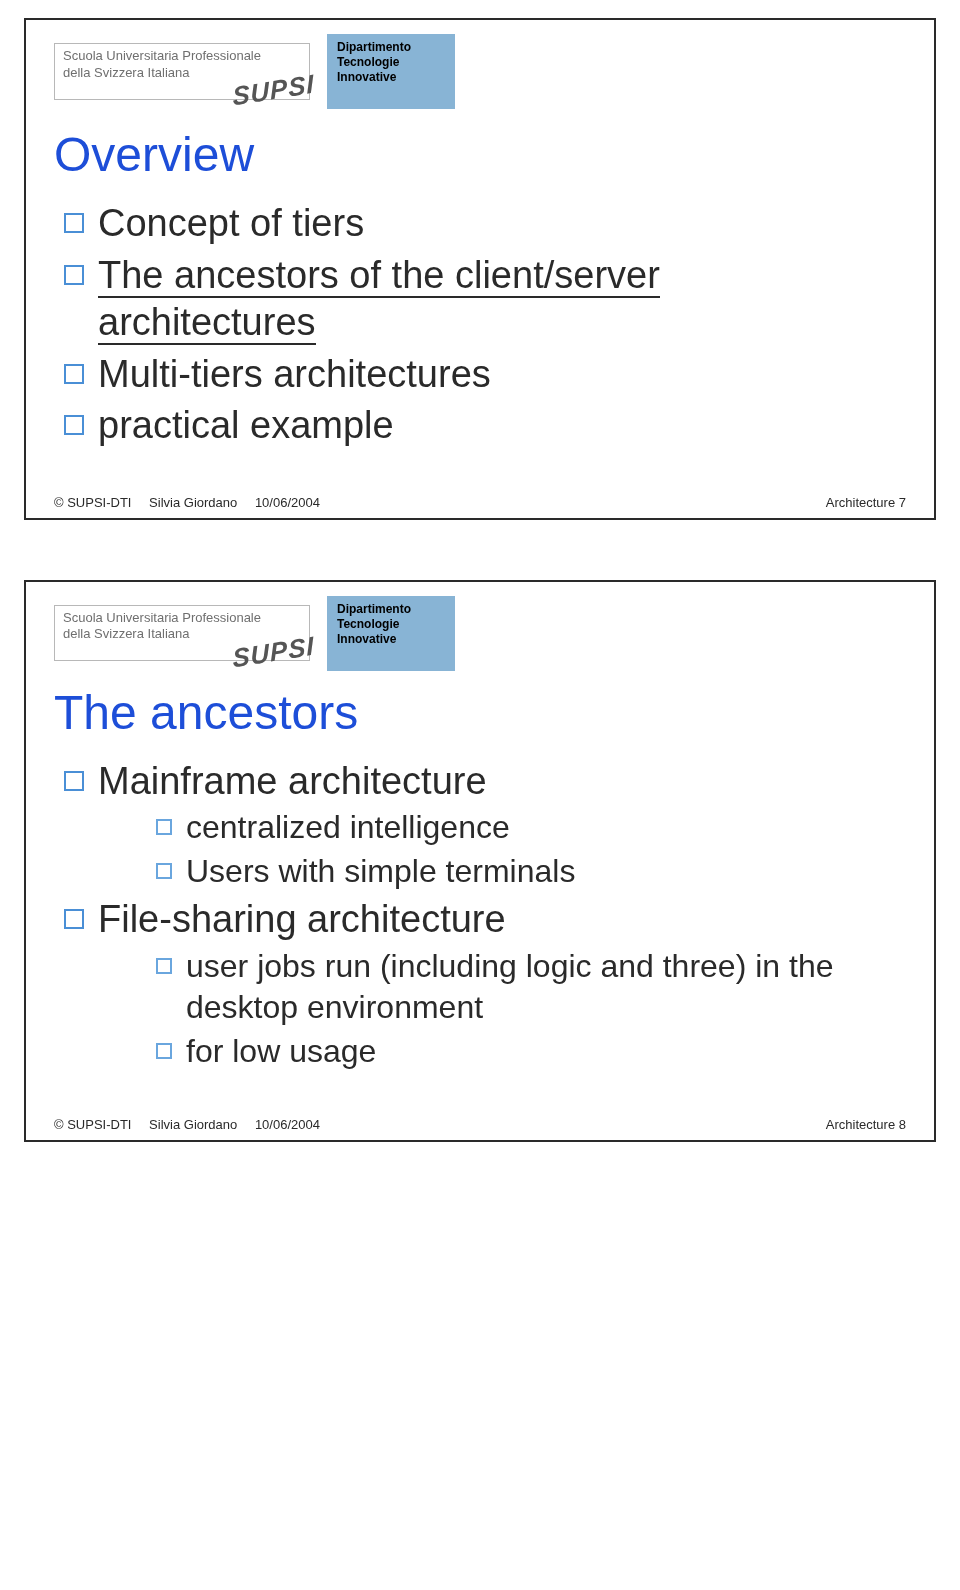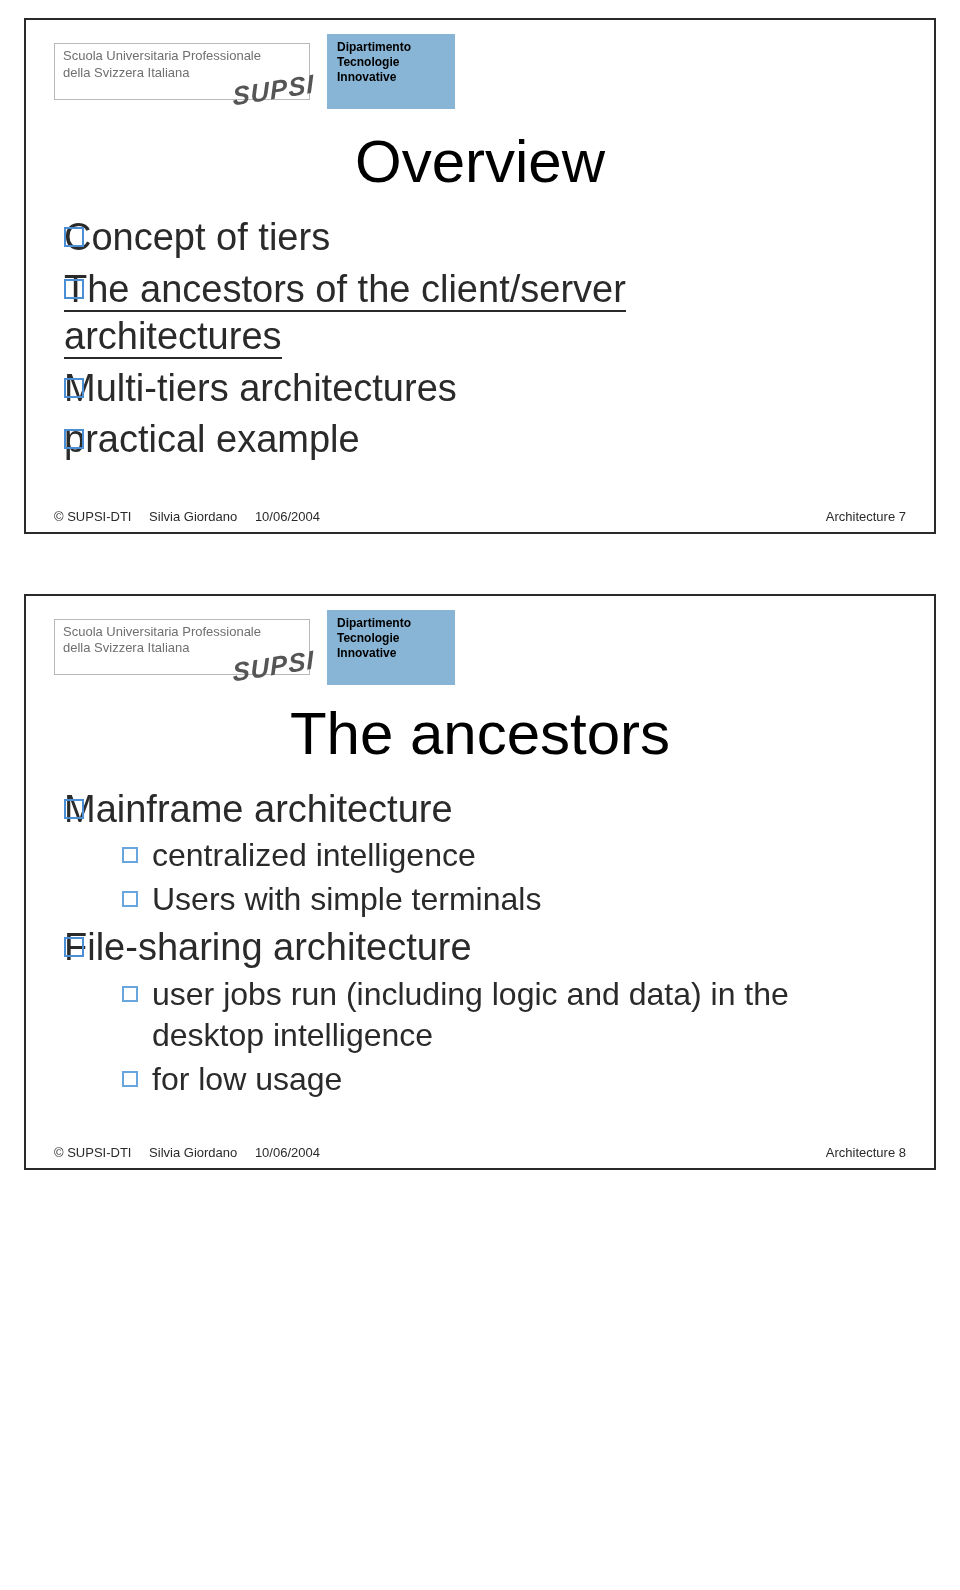--- a/index.html
+++ b/index.html
@@ -49,36 +49,37 @@
     background: #88b4d5;
     color: #000000;
     font-family: Arial, Helvetica, sans-serif;
     font-weight: bold;
     font-size: 12px;
     line-height: 1.25;
     padding: 6px 10px 24px 10px;
     width: 108px;
   }
   .title {
-    color: #000000;
-    font-size: 60px;
-    text-align: center;
+    color: #1d4ed8;
+    font-size: 48px;
+    text-align: left;
     margin: 4px 0 18px 0;
     font-weight: normal;
   }
   ul.top {
     list-style: none;
     padding: 0 0 0 10px;
     margin: 0 0 20px 0;
   }
   ul.top > li {
     color: #2a2a2a;
     font-size: 38px;
     line-height: 1.25;
     margin: 4px 0;
+    padding-left: 34px;
     position: relative;
   }
   ul.top > li::before {
     content: "";
     position: absolute;
     left: 0;
     top: 13px;
     width: 20px;
     height: 20px;
     border: 2px solid #4a8fd6;
@@ -182,21 +183,21 @@
     <li>
       <span>Mainframe architecture</span>
       <ul class="sub">
         <li>centralized intelligence</li>
         <li>Users with simple terminals</li>
       </ul>
     </li>
     <li>
       <span>File-sharing architecture</span>
       <ul class="sub">
-        <li> user jobs run (including logic and data) in the desktop intelligence</li>
+        <li> user jobs run (including logic and three) in the desktop environment</li>
         <li>for low usage</li>
       </ul>
     </li>
   </ul>
 
   <div class="footer">
     <div class="left">
       <span>© SUPSI-DTI</span>
       <span>Silvia Giordano</span>
       <span>10/06/2004</span>

